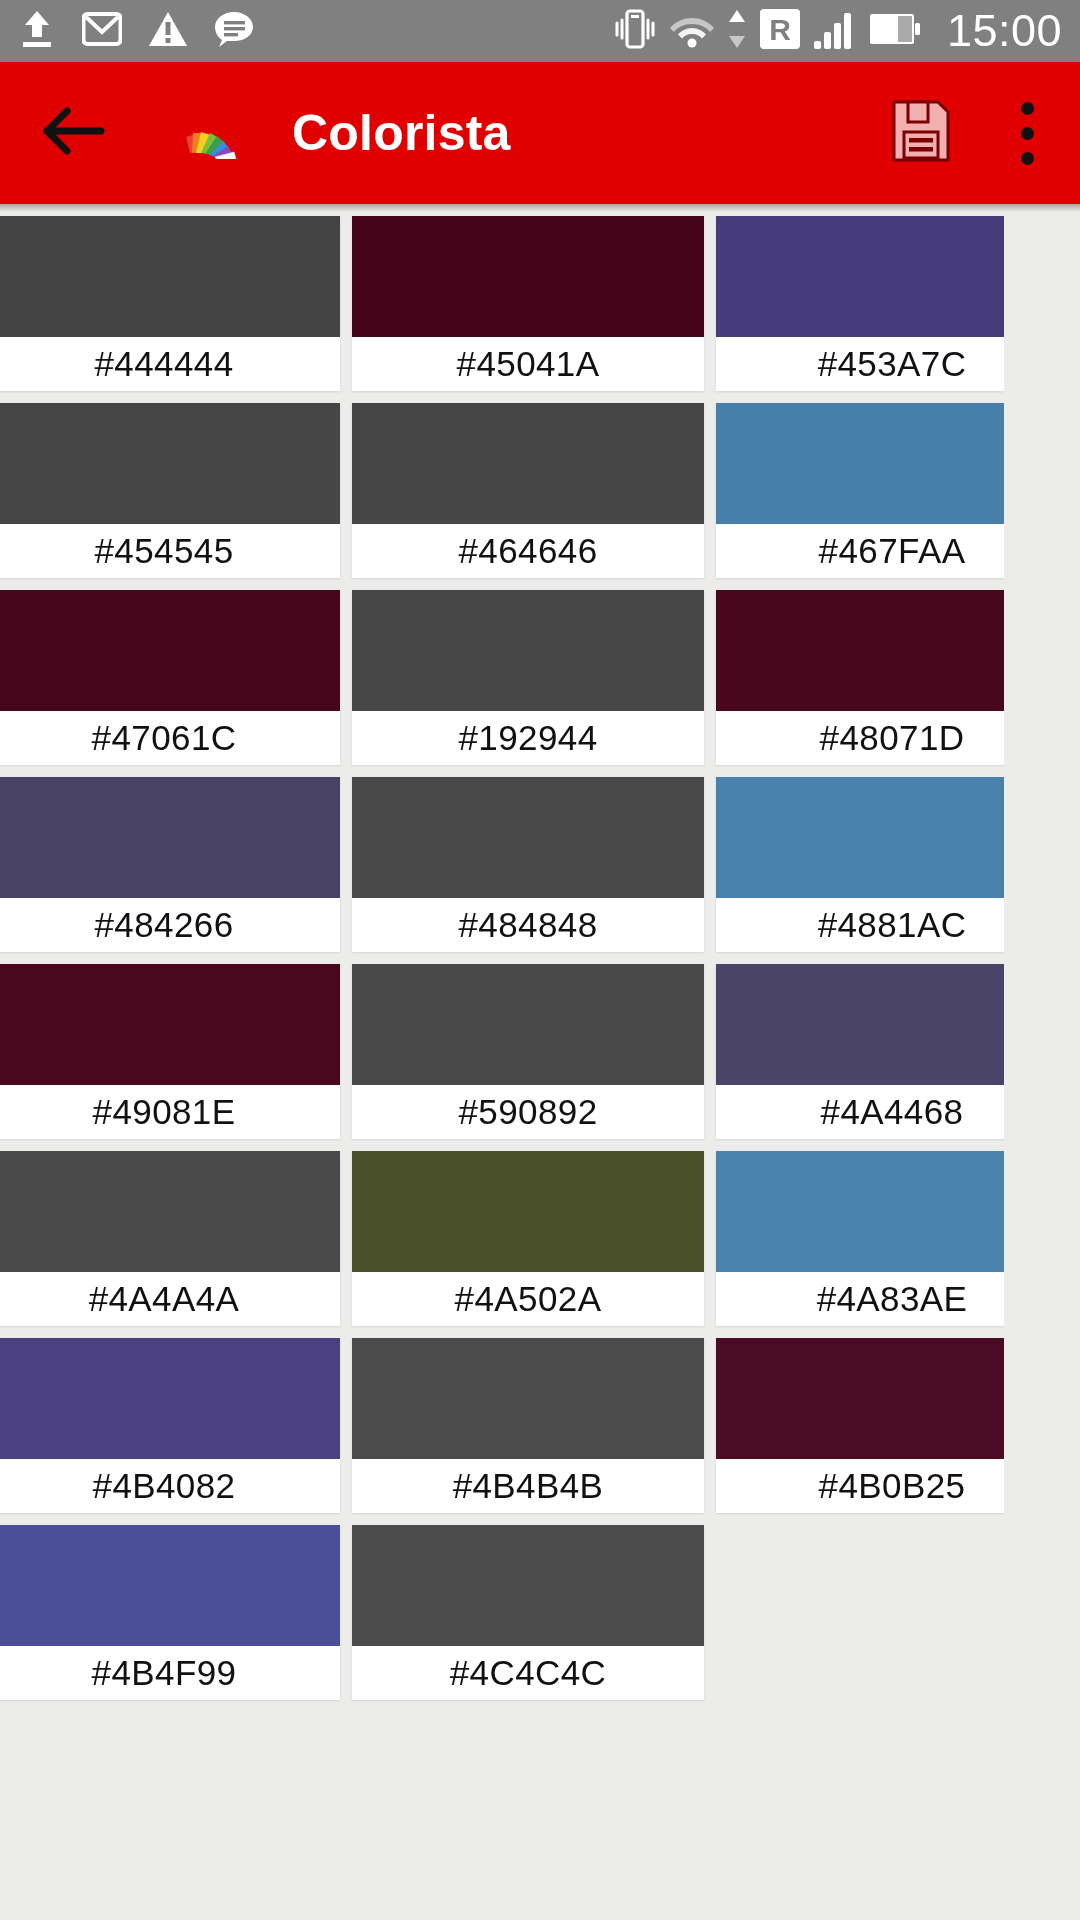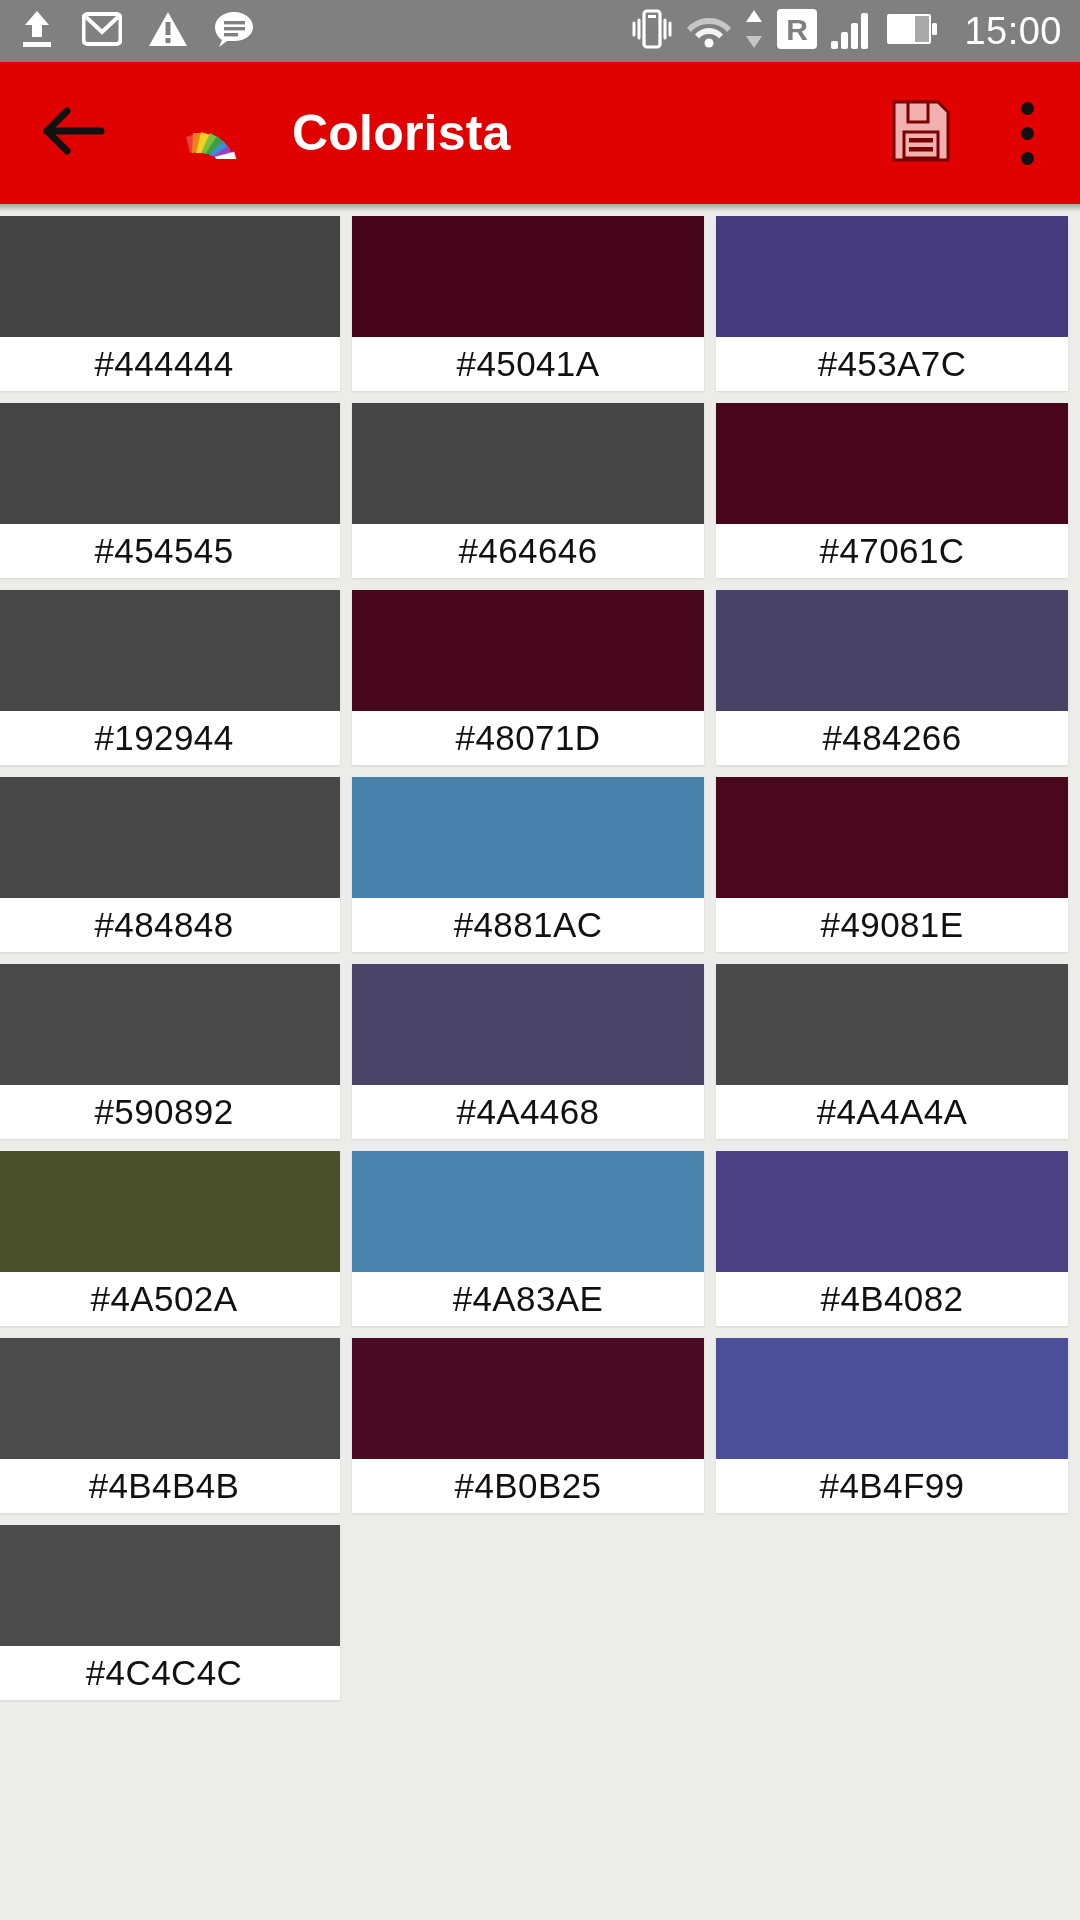--- a/index.html
+++ b/index.html
@@ -15,21 +15,21 @@
     height:62px; width:1080px;
     background:#808080;
     display:flex; align-items:center;
     padding:0 18px;
     position:relative;
   }
   .sb-left{ display:flex; align-items:center; gap:26px; }
   .sb-right{ display:flex; align-items:center; gap:12px; margin-left:auto; }
   .sb-ic{ display:block; }
   .sb-clock{
-    color:#FFFFFF; font-size:38px; letter-spacing:0.5px;
+    color:#FFFFFF; font-size:45px; letter-spacing:0.5px;
     margin-left:14px; font-family:"Liberation Sans", sans-serif;
   }
 
   
   .appbar{
     height:142px; width:1080px;
     background:#E00000;
     display:flex; align-items:center;
     padding:0 26px 0 36px;
     position:relative;
@@ -47,21 +47,21 @@
              align-items:center; justify-content:center; gap:12px; }
   .menu-dot{ width:13px; height:13px; border-radius:50%; background:#111111; }
 
   .appbar-shadow{
     width:1080px; height:8px;
     background:linear-gradient(to bottom, rgba(0,0,0,0.30), rgba(0,0,0,0));
   }
 
   
   .grid-wrap{
-    width:1080px;
+    width:1004px;
     height:1708px;
     background:#ECECEA;
     overflow:hidden;
     padding-top:4px;
   }
   .grid{
     display:grid;
     grid-template-columns:352px 352px 352px;
     column-gap:12px;
     row-gap:12px;
@@ -245,20 +245,24 @@
       </div>
       <div class="cell">
         <div class="swatch" style="background: rgb(69, 69, 69);"></div>
         <div class="cell-label">#454545</div>
       </div>
       <div class="cell">
         <div class="swatch" style="background: rgb(70, 70, 70);"></div>
         <div class="cell-label">#464646</div>
       </div>
       <div class="cell">
+        <div class="swatch" style="background: rgb(70, 127, 170);"></div>
+        <div class="cell-label">#467FAA</div>
+      </div>
+      <div class="cell">
         <div class="swatch" style="background: rgb(71, 6, 28);"></div>
         <div class="cell-label">#47061C</div>
       </div>
       <div class="cell">
         <div class="swatch" style="background: rgb(71, 71, 71);"></div>
         <div class="cell-label">#192944</div>
       </div>
       <div class="cell">
         <div class="swatch" style="background: rgb(72, 7, 29);"></div>
         <div class="cell-label">#48071D</div>

